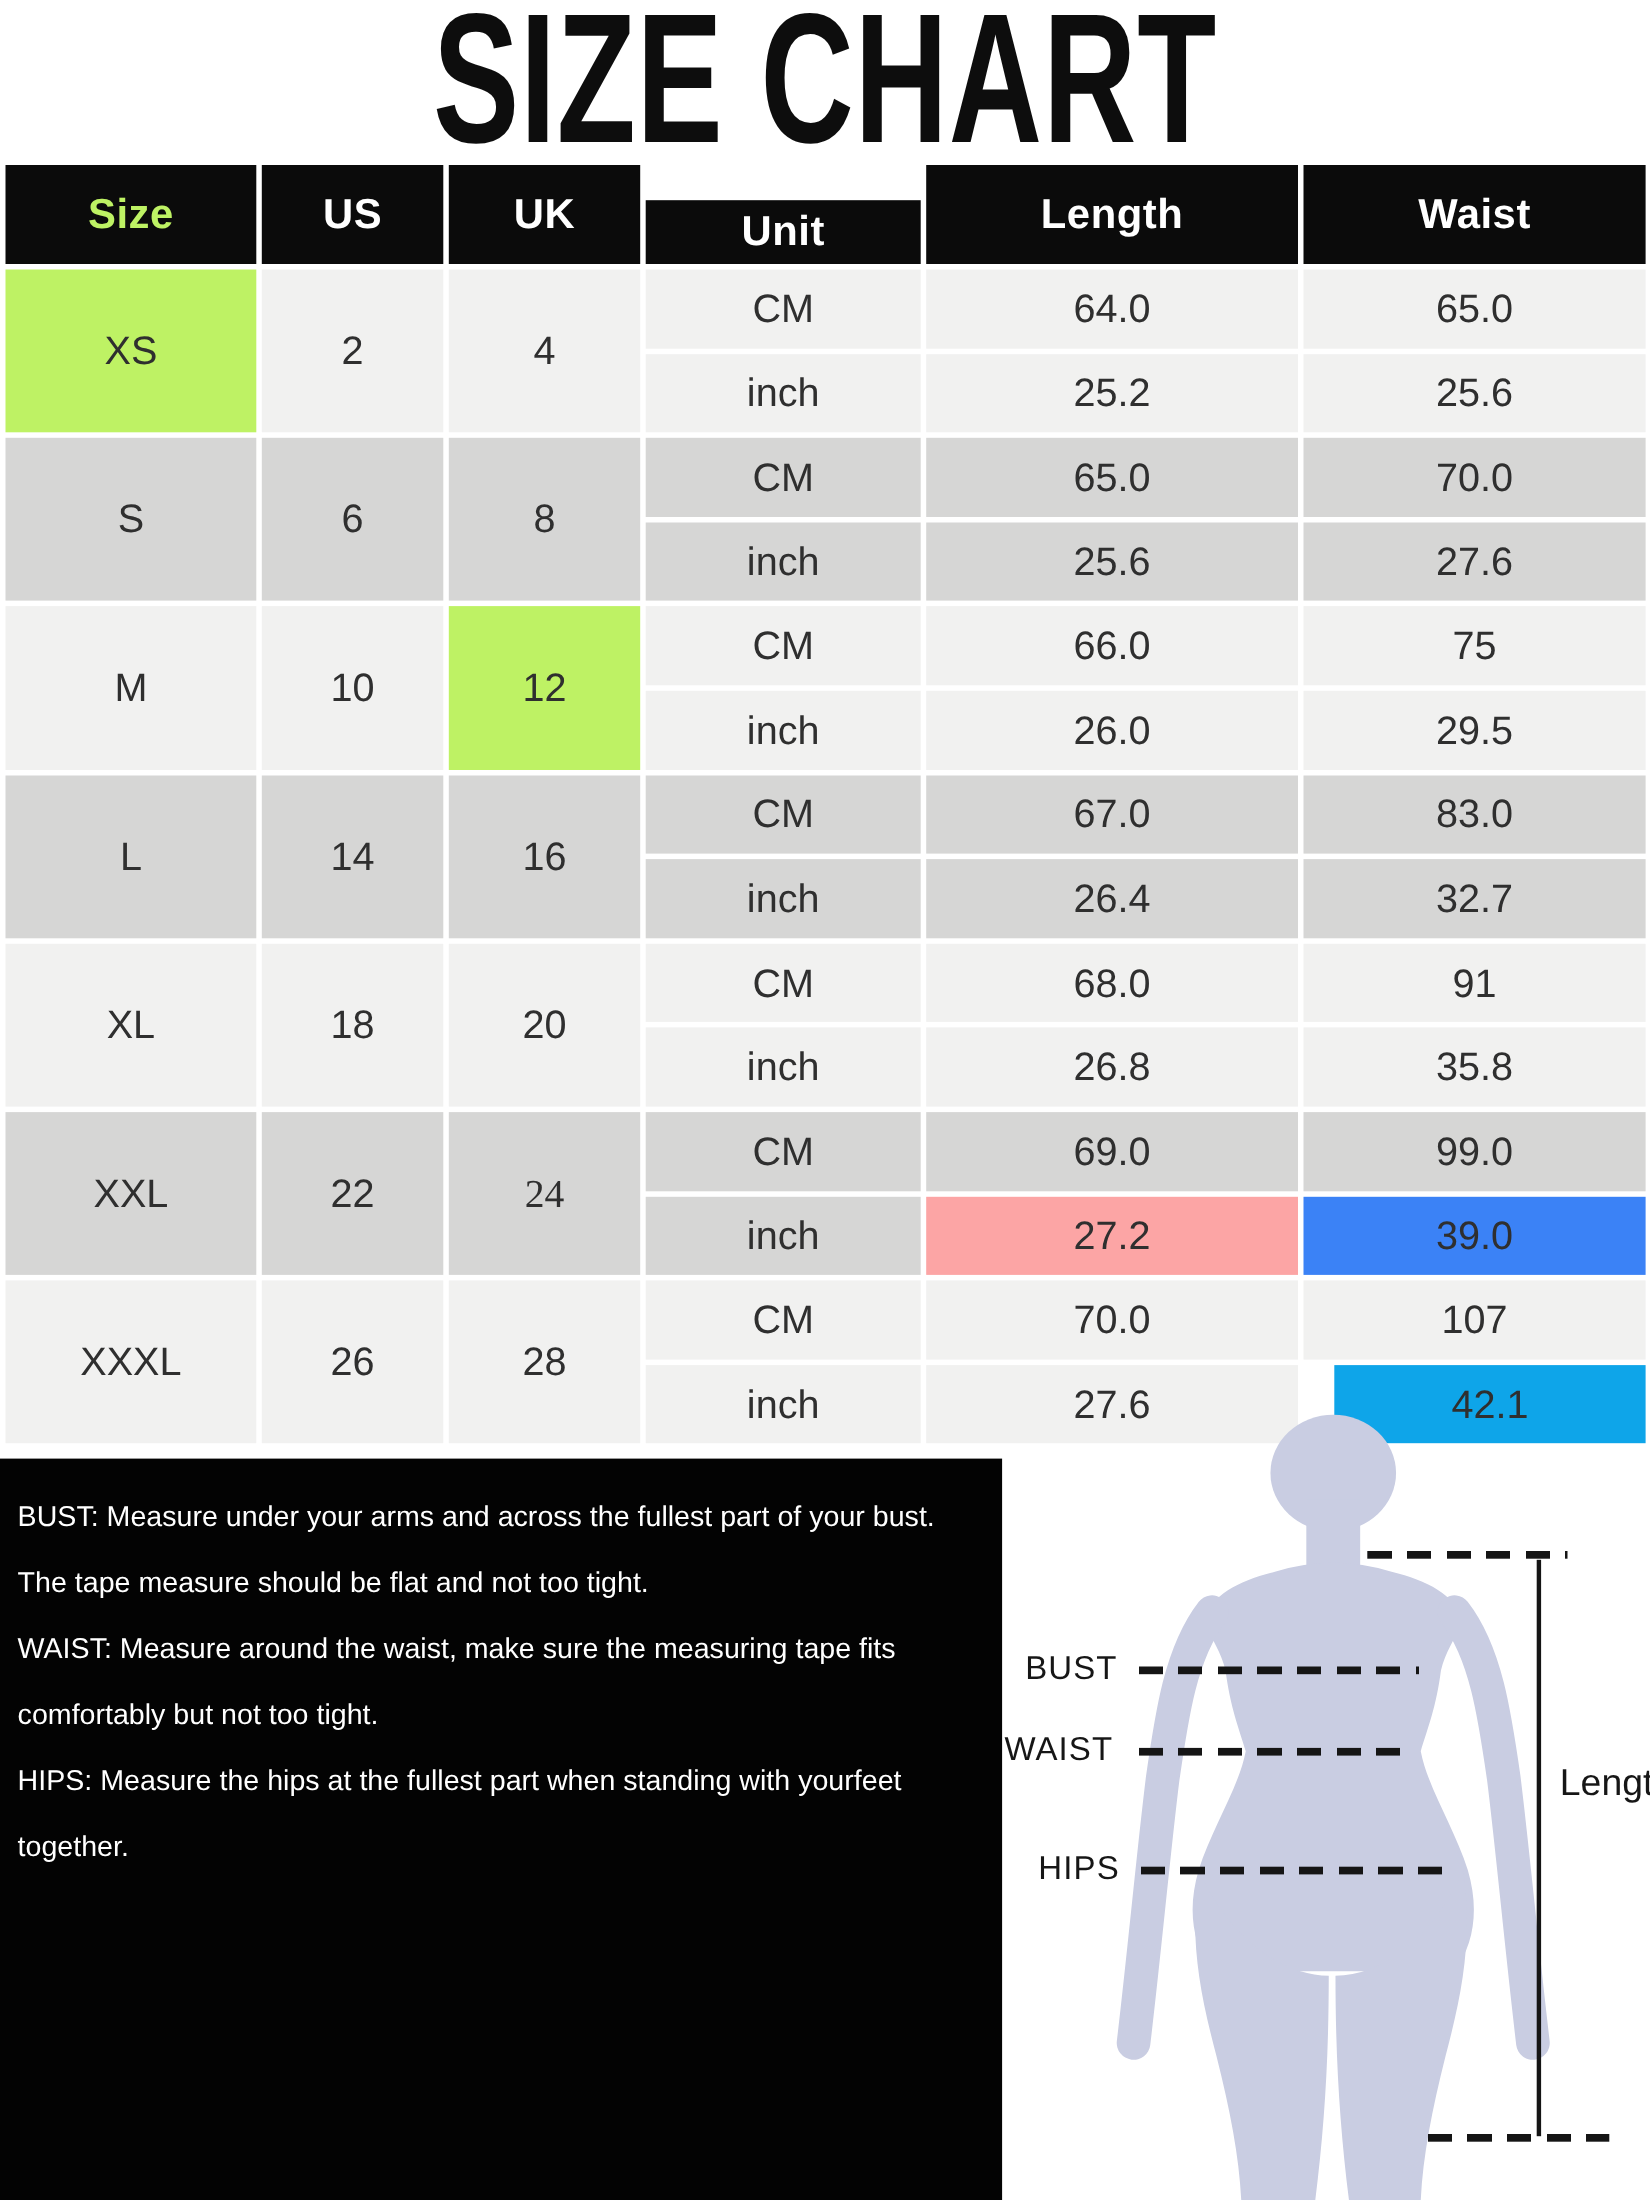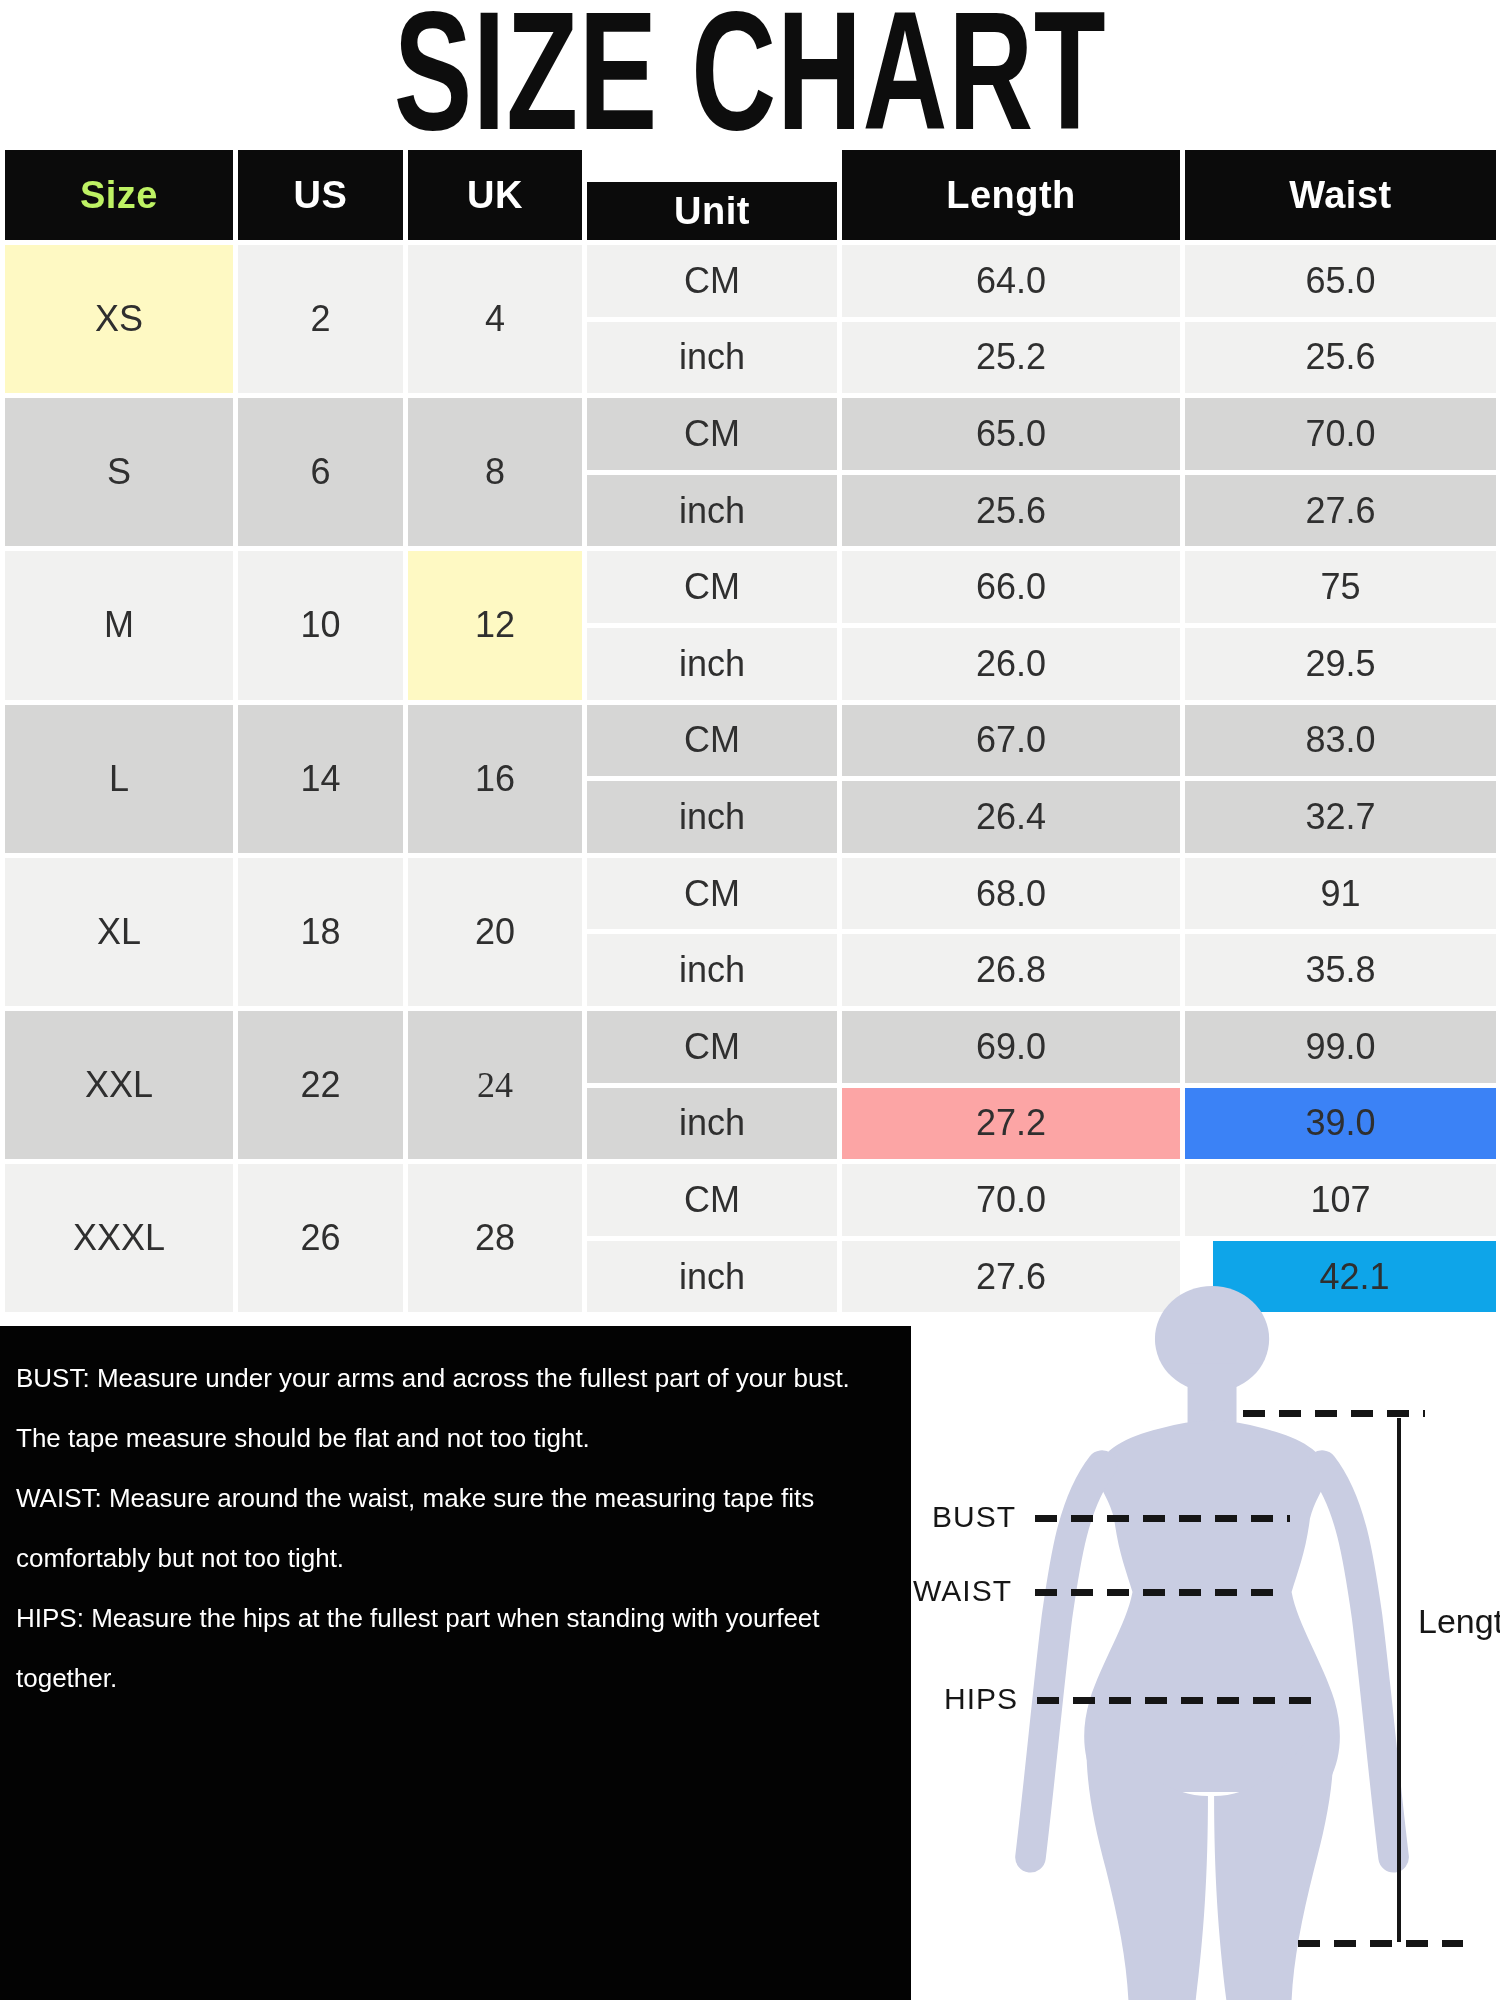--- a/index.html
+++ b/index.html
@@ -53,41 +53,41 @@
 
   <div class="title">SIZE CHART</div>
 
   <div class="size-grid" id="size-table">
       <div class="hcell" style="grid-area: 1 / 1; background: rgb(11, 11, 11); color: #bef264;">Size</div>
       <div class="hcell" style="grid-area: 1 / 2; background: rgb(11, 11, 11); color: rgb(255, 255, 255);">US</div>
       <div class="hcell" style="grid-area: 1 / 3; background: rgb(11, 11, 11); color: rgb(255, 255, 255);">UK</div>
       <div class="hcell" style="grid-area: 1 / 4; background: rgb(11, 11, 11); color: rgb(255, 255, 255); margin-top: 32px;">Unit</div>
       <div class="hcell" style="grid-area: 1 / 5; background: rgb(11, 11, 11); color: rgb(255, 255, 255);">Length</div>
       <div class="hcell" style="grid-area: 1 / 6; background: rgb(11, 11, 11); color: rgb(255, 255, 255);">Waist</div>
-      <div class="cell light" style="grid-area: 2 / 1 / span 2; background: #fef9c3;">XS</div>
+      <div class="cell light" style="grid-area: 2 / 1 / span 2; background: #bef264;">XS</div>
       <div class="cell light" style="grid-area: 2 / 2 / span 2; background: rgb(241, 241, 240);">2</div>
       <div class="cell light" style="grid-area: 2 / 3 / span 2; background: rgb(241, 241, 240);">4</div>
       <div class="cell light" style="grid-area: 2 / 4; background: rgb(241, 241, 240);">CM</div>
       <div class="cell light" style="grid-area: 2 / 5; background: rgb(241, 241, 240);">64.0</div>
       <div class="cell light" style="grid-area: 2 / 6; background: rgb(241, 241, 240);">65.0</div>
       <div class="cell light" style="grid-area: 3 / 4; background: rgb(241, 241, 240);">inch</div>
       <div class="cell light" style="grid-area: 3 / 5; background: rgb(241, 241, 240);">25.2</div>
       <div class="cell light" style="grid-area: 3 / 6; background: rgb(241, 241, 240);">25.6</div>
       <div class="cell dark" style="grid-area: 4 / 1 / span 2; background: rgb(214, 214, 213);">S</div>
       <div class="cell dark" style="grid-area: 4 / 2 / span 2; background: rgb(214, 214, 213);">6</div>
       <div class="cell dark" style="grid-area: 4 / 3 / span 2; background: rgb(214, 214, 213);">8</div>
       <div class="cell dark" style="grid-area: 4 / 4; background: rgb(214, 214, 213);">CM</div>
       <div class="cell dark" style="grid-area: 4 / 5; background: rgb(214, 214, 213);">65.0</div>
       <div class="cell dark" style="grid-area: 4 / 6; background: rgb(214, 214, 213);">70.0</div>
       <div class="cell dark" style="grid-area: 5 / 4; background: rgb(214, 214, 213);">inch</div>
       <div class="cell dark" style="grid-area: 5 / 5; background: rgb(214, 214, 213);">25.6</div>
       <div class="cell dark" style="grid-area: 5 / 6; background: rgb(214, 214, 213);">27.6</div>
       <div class="cell light" style="grid-area: 6 / 1 / span 2; background: rgb(241, 241, 240);">M</div>
       <div class="cell light" style="grid-area: 6 / 2 / span 2; background: rgb(241, 241, 240);">10</div>
-      <div class="cell light" style="grid-area: 6 / 3 / span 2; background: #fef9c3;">12</div>
+      <div class="cell light" style="grid-area: 6 / 3 / span 2; background: #bef264;">12</div>
       <div class="cell light" style="grid-area: 6 / 4; background: rgb(241, 241, 240);">CM</div>
       <div class="cell light" style="grid-area: 6 / 5; background: rgb(241, 241, 240);">66.0</div>
       <div class="cell light" style="grid-area: 6 / 6; background: rgb(241, 241, 240);">75</div>
       <div class="cell light" style="grid-area: 7 / 4; background: rgb(241, 241, 240);">inch</div>
       <div class="cell light" style="grid-area: 7 / 5; background: rgb(241, 241, 240);">26.0</div>
       <div class="cell light" style="grid-area: 7 / 6; background: rgb(241, 241, 240);">29.5</div>
       <div class="cell dark" style="grid-area: 8 / 1 / span 2; background: rgb(214, 214, 213);">L</div>
       <div class="cell dark" style="grid-area: 8 / 2 / span 2; background: rgb(214, 214, 213);">14</div>
       <div class="cell dark" style="grid-area: 8 / 3 / span 2; background: rgb(214, 214, 213);">16</div>
       <div class="cell dark" style="grid-area: 8 / 4; background: rgb(214, 214, 213);">CM</div>

